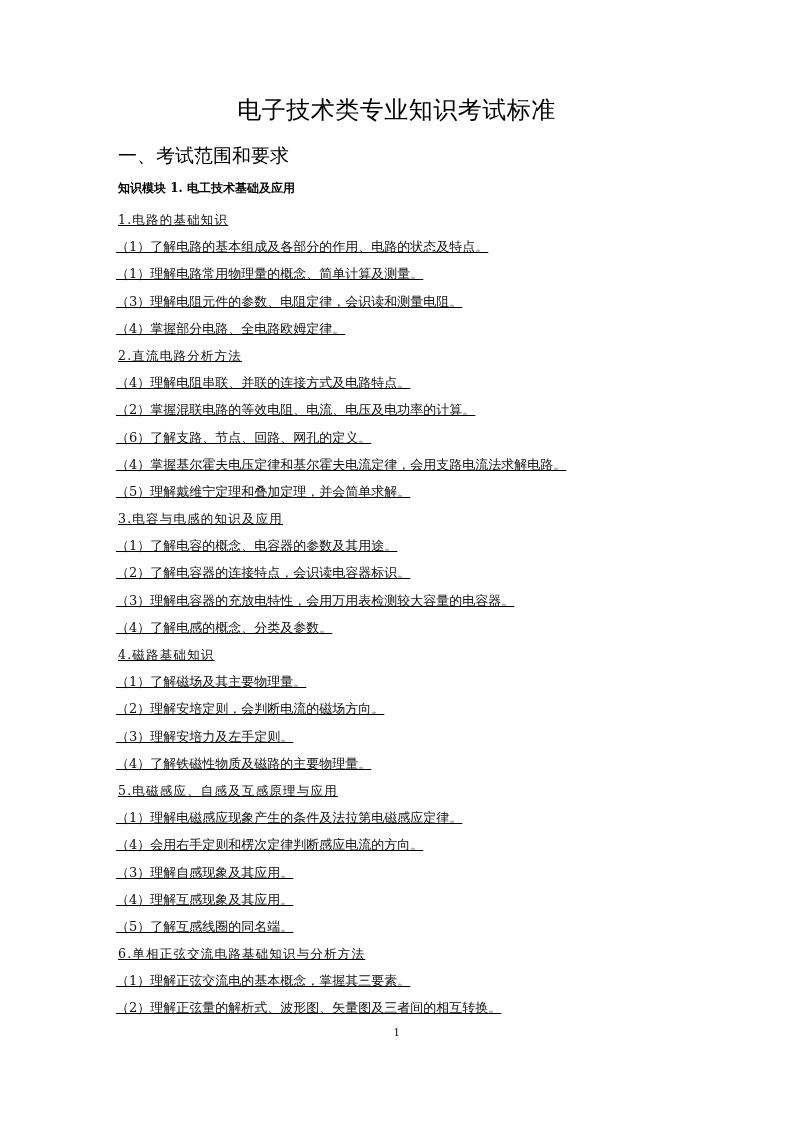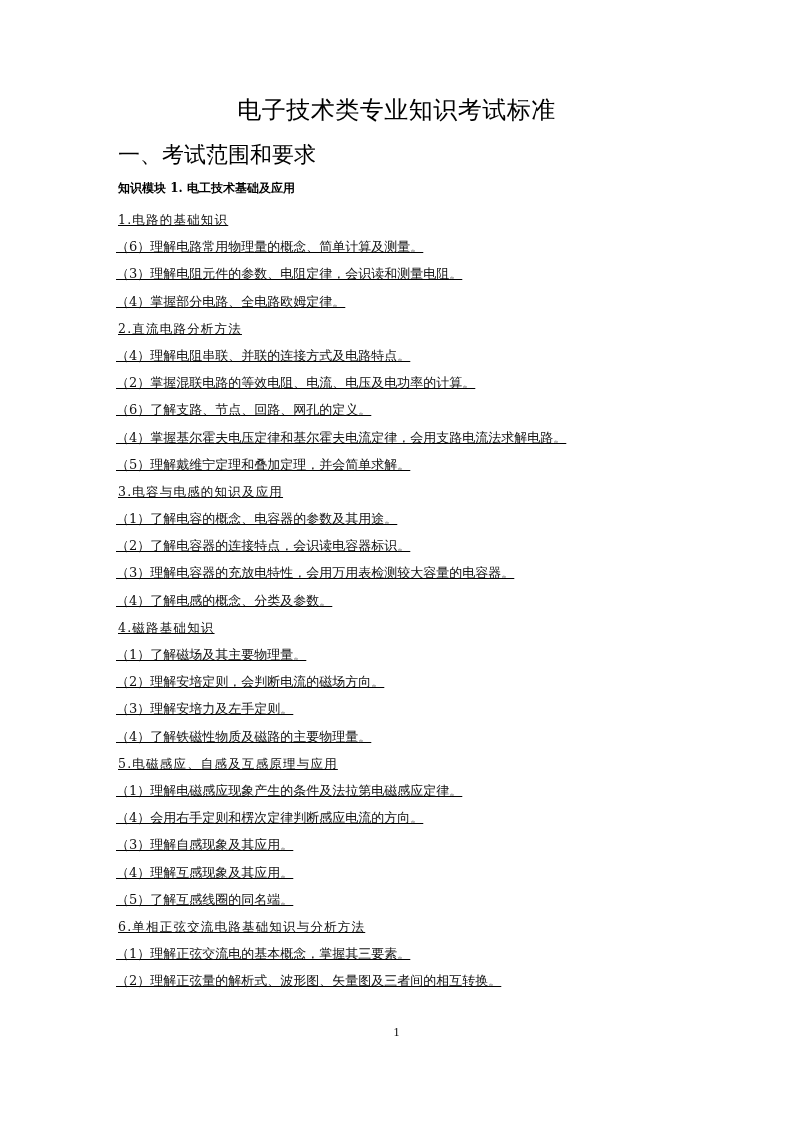--- a/index.html
+++ b/index.html
@@ -31,21 +31,21 @@
       font-family: "DejaVu Sans", "Liberation Sans", sans-serif;
       font-size: 24px;
       line-height: 32px;
       letter-spacing: 0.5px;
     }
     .section-heading {
       position: absolute;
       left: 118px;
       top: 141px;
       font-family: "DejaVu Sans", "Liberation Sans", sans-serif;
-      font-size: 22px;
+      font-size: 19px;
       line-height: 28px;
     }
     .module-heading {
       position: absolute;
       left: 118px;
       top: 177px;
       font-family: "DejaVu Serif", "Liberation Serif", serif;
       font-weight: bold;
       font-size: 12px;
       line-height: 22px;
@@ -96,21 +96,22 @@
   <div class="doc-title">电子技术类专业知识考试标准</div>
 
   <div class="section-heading">一、考试范围和要求</div>
 
   <div class="module-heading">知识模块 1. 电工技术基础及应用</div>
 
   <div class="content">
 
     <div class="topic">
       <div class="topic-title">1.电路的基础知识</div>
-      <div class="item">（6）理解电路常用物理量的概念、简单计算及测量。</div>
+      <div class="item">（1）了解电路的基本组成及各部分的作用、电路的状态及特点。</div>
+      <div class="item">（1）理解电路常用物理量的概念、简单计算及测量。</div>
       <div class="item">（3）理解电阻元件的参数、电阻定律，会识读和测量电阻。</div>
       <div class="item">（4）掌握部分电路、全电路欧姆定律。</div>
     </div>
 
     <div class="topic">
       <div class="topic-title">2.直流电路分析方法</div>
       <div class="item">（4）理解电阻串联、并联的连接方式及电路特点。</div>
       <div class="item">（2）掌握混联电路的等效电阻、电流、电压及电功率的计算。</div>
       <div class="item">（6）了解支路、节点、回路、网孔的定义。</div>
       <div class="item">（4）掌握基尔霍夫电压定律和基尔霍夫电流定律，会用支路电流法求解电路。</div>

